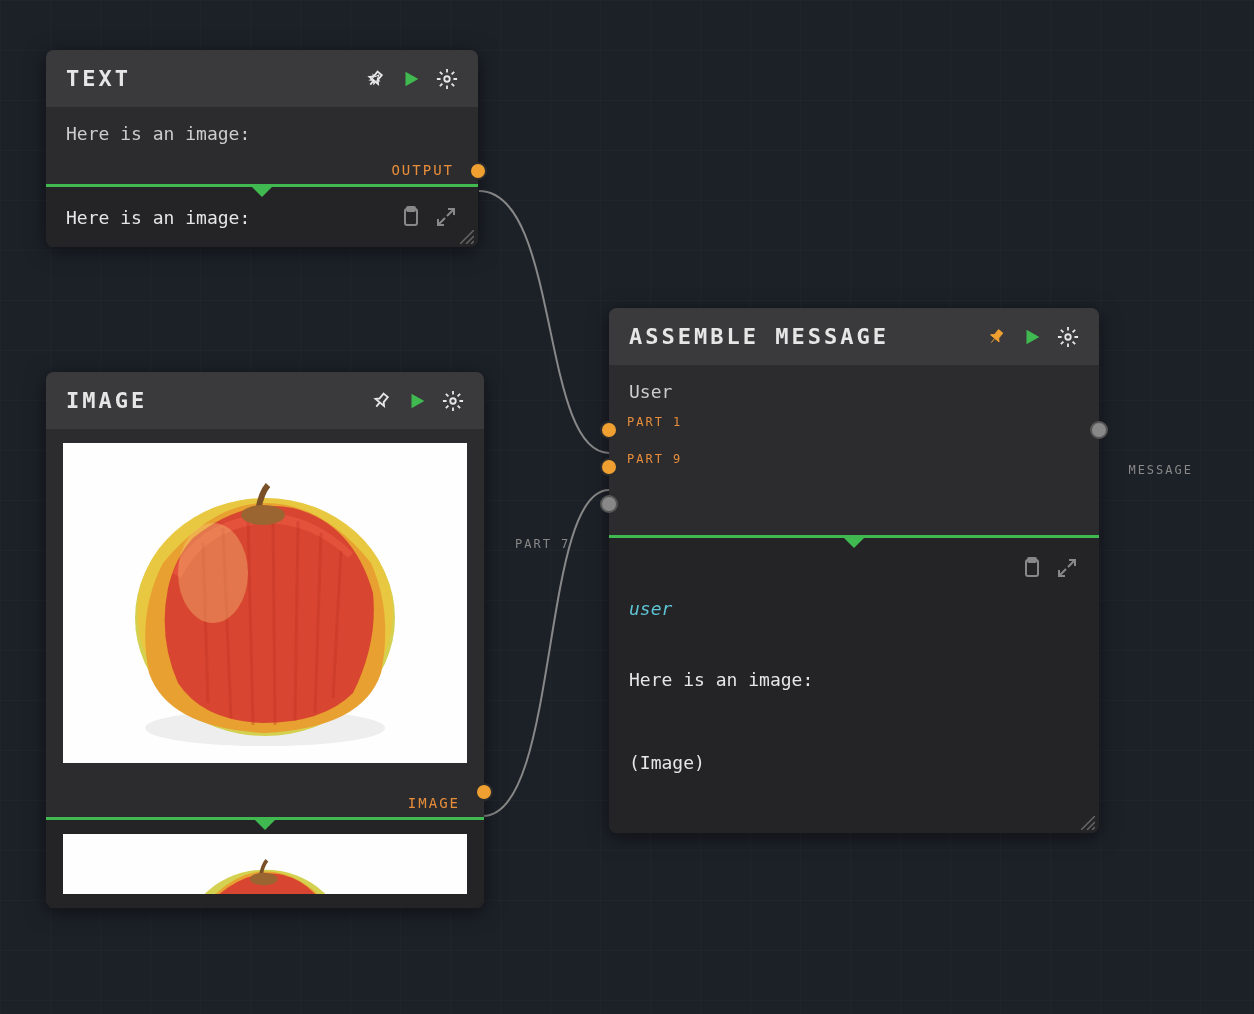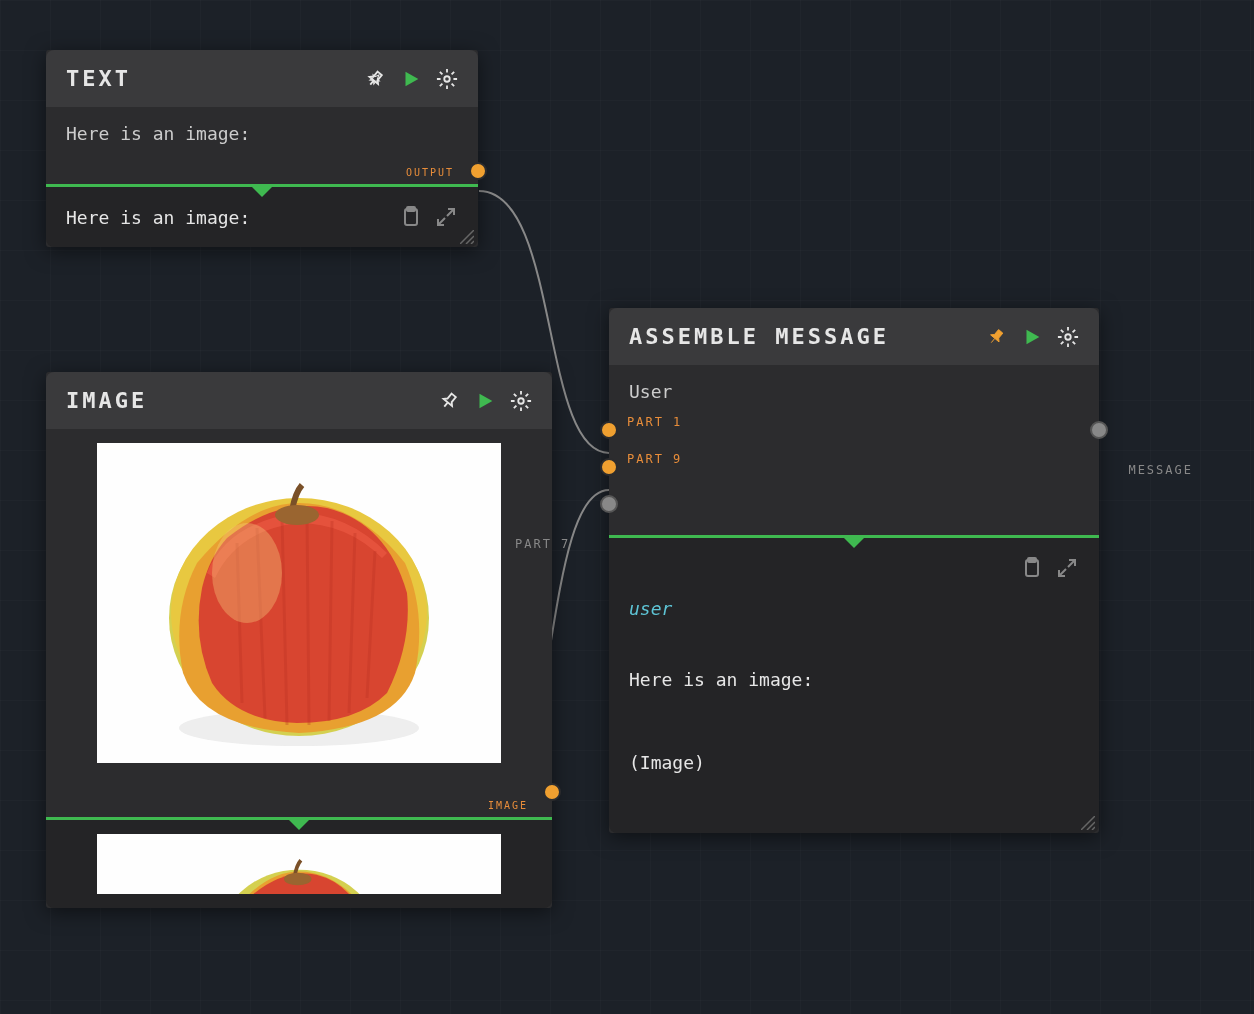--- a/index.html
+++ b/index.html
@@ -13,21 +13,21 @@
       background-size: 50px 50px;
       font-family: 'Menlo', 'Monaco', 'Consolas', monospace;
       color: #e6e6e6;
       position: relative;
       overflow: hidden;
     }
 
     .node {
       position: absolute;
       background: #2c2c2e;
-      border-radius: 3px;
+      border-radius: 8px;
       box-shadow: 0 4px 20px rgba(0,0,0,0.5);
       overflow: visible;
     }
 
     .node-header {
       display: flex;
       align-items: center;
       justify-content: space-between;
       padding: 16px 20px;
       background: #3a3a3c;
@@ -58,21 +58,21 @@
       padding: 16px 20px;
       font-size: 18px;
       color: #cccccc;
       position: relative;
     }
 
     .output-label {
       position: absolute;
       right: 24px;
       bottom: 6px;
-      font-size: 10px;
+      font-size: 14px;
       letter-spacing: 2px;
       color: #e88d3a;
     }
 
     .port-label-right {
       position: absolute;
       font-size: 12px;
       letter-spacing: 2px;
     }
     
@@ -213,21 +213,21 @@
         </svg>
     </span>
   </div>
   <div class="resize-handle">
     <svg width="14" height="14" viewBox="0 0 14 14">
         <path d="M14 0L0 14M14 6L6 14M14 11L11 14" stroke="#666" stroke-width="1.5"></path>
       </svg>
   </div>
 </div>
 
-<div class="node" style="left:46px; top:372px; width:506px;">
+<div class="node" style="left:46px; top:372px; width:438px;">
   <div class="node-header">
     <span class="node-title">IMAGE</span>
     <div class="node-icons">
       <span class="icon-btn">
         <svg width="22" height="22" viewBox="0 0 24 24" fill="none" stroke="#e6e6e6" stroke-width="2">
             <path d="M9 4 C9 4 15 4 15 4 L15 11 L18 14 L6 14 L9 11 Z M12 14 L12 20" transform="rotate(40 12 12)"></path>
           </svg>
       </span>
       <span class="icon-btn">
         <svg width="22" height="22" viewBox="0 0 24 24" fill="#3fb950">

